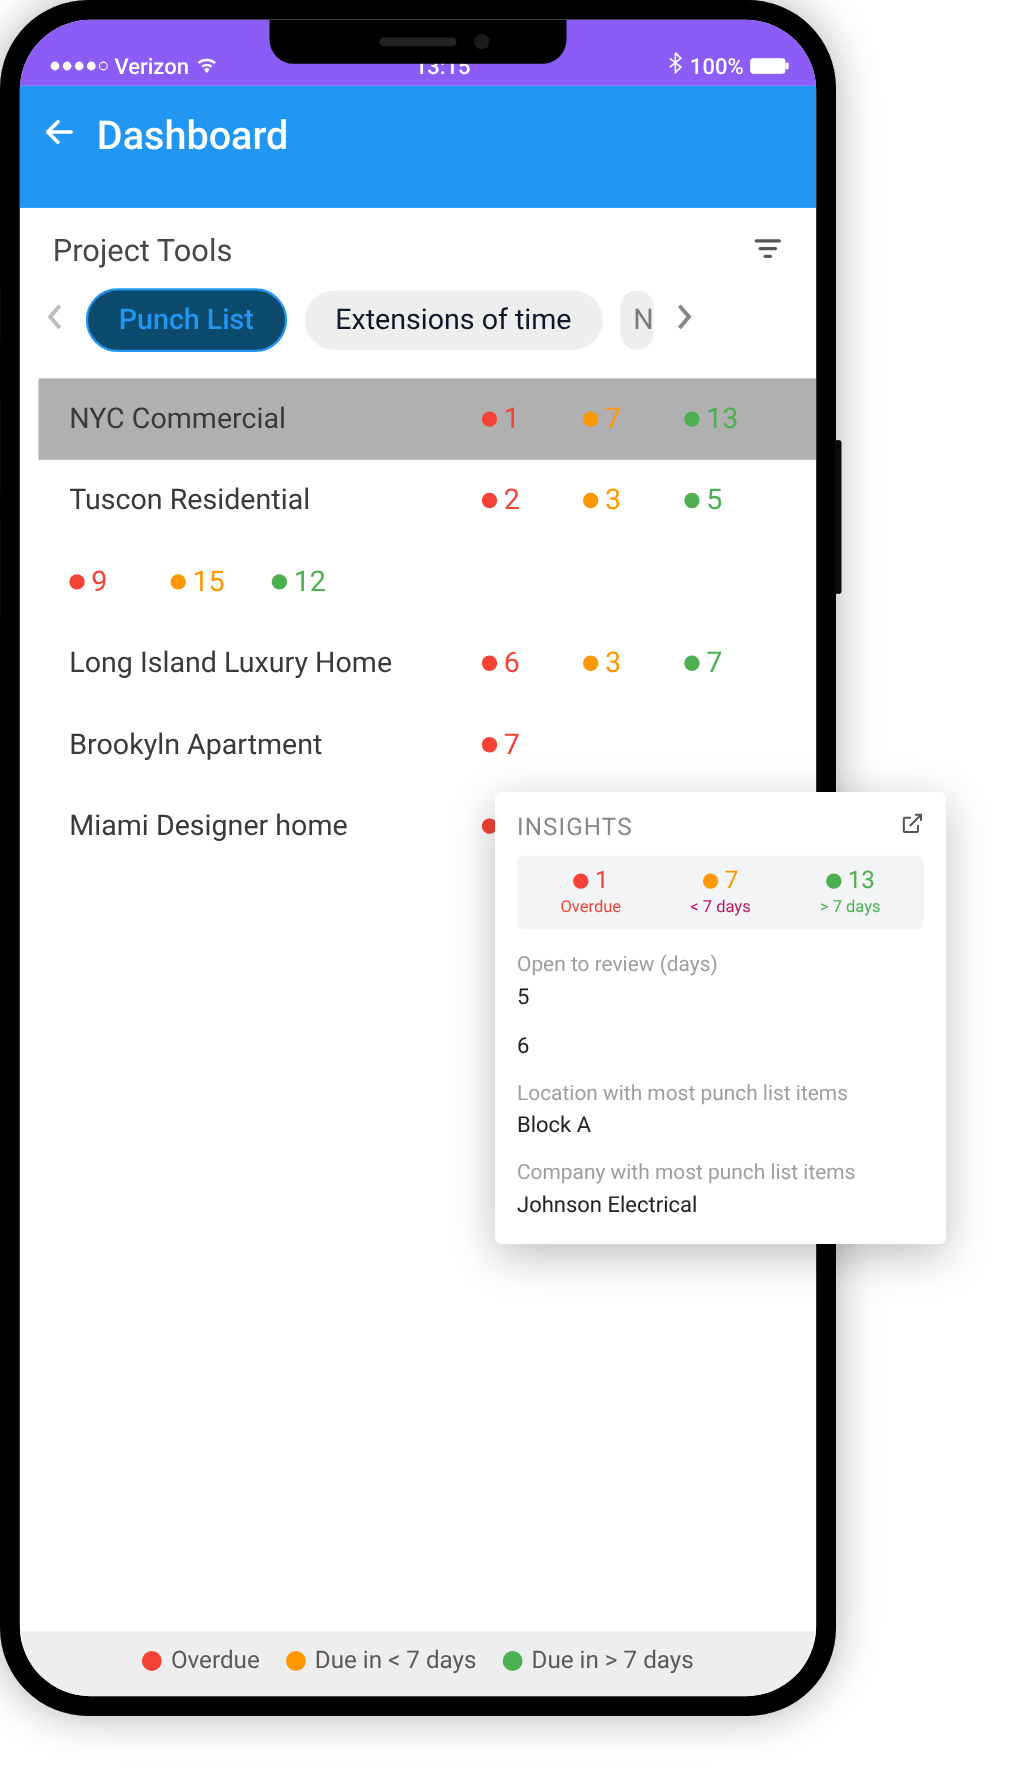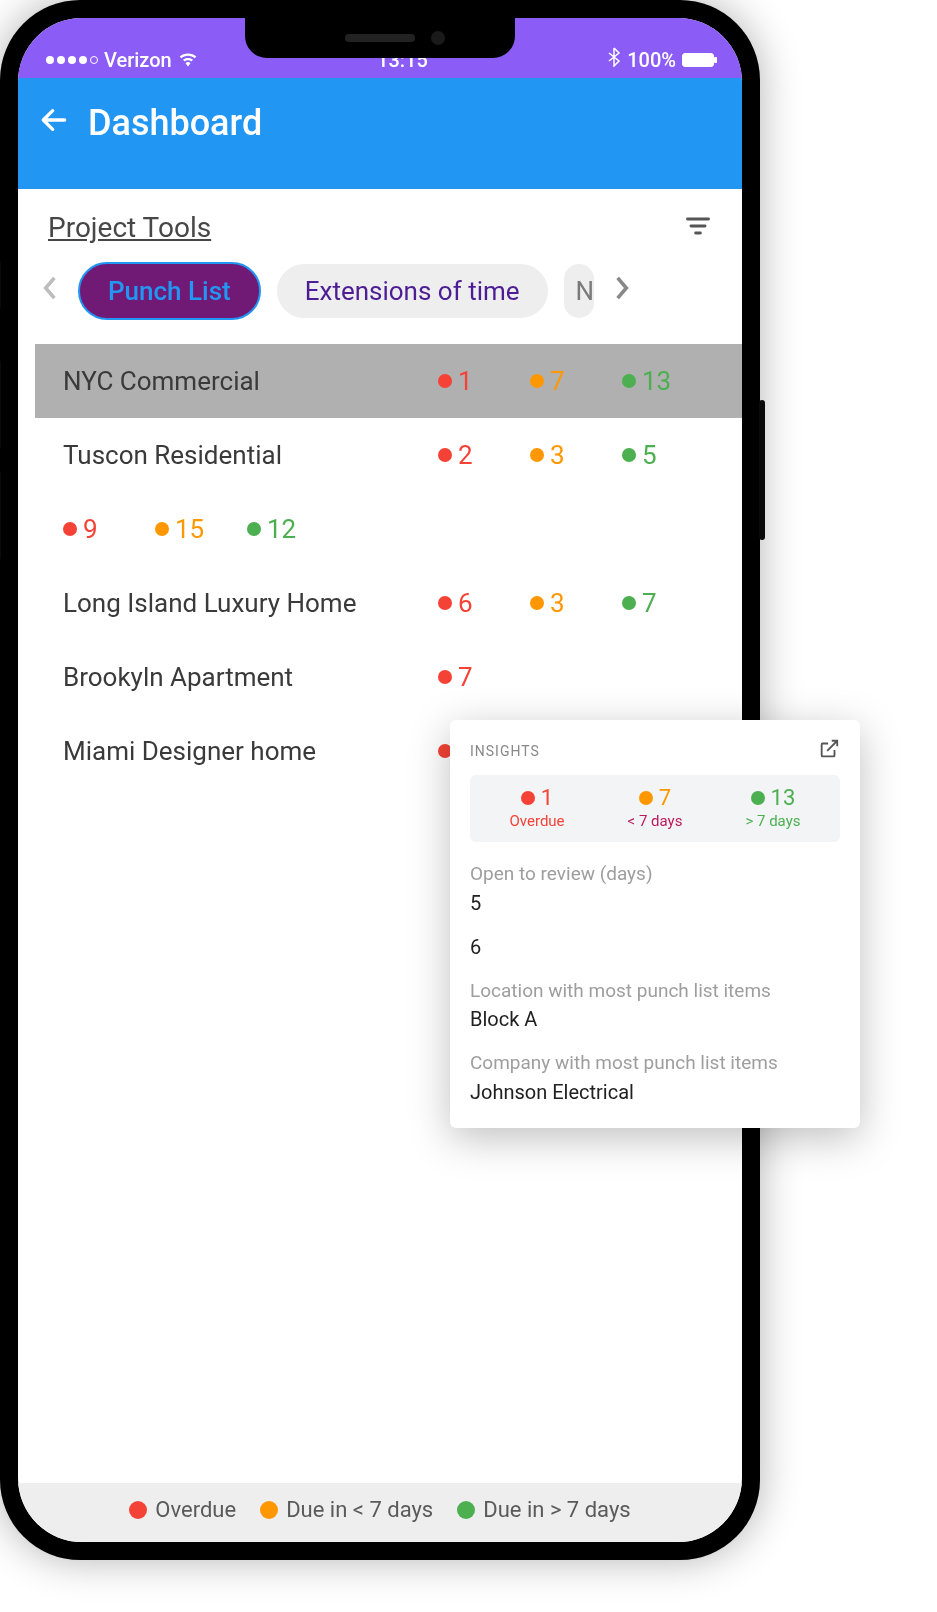--- a/index.html
+++ b/index.html
@@ -100,46 +100,46 @@
   .app-title { font-size: 36px; font-weight: 500; }
 
   
   .section-header {
     display: flex;
     justify-content: space-between;
     align-items: center;
     padding: 22px 30px 18px;
     color: #5a5a5a;
   }
-  .section-title { font-size: 28px; color: #474747; text-decoration: underline;}
+  .section-title { font-size: 28px; color: #474747;}
   .filter-icon svg { width: 28px; height: 28px; }
 
   
   .chips-row {
     display: flex;
     align-items: center;
     padding: 0 20px 24px;
     gap: 16px;
   }
   .chev { color: #bdbdbd; font-size: 28px; padding: 0 4px; }
   .chip {
     padding: 12px 28px;
     border-radius: 999px;
     font-size: 26px;
     white-space: nowrap;
   }
   .chip.active {
     border: 2px solid #2196f3;
     color: #2196f3;
-    background: #701a75;
+    background: #0c4a6e;
     font-weight: 500;
   }
   .chip.inactive {
     background: #eeeeee;
-    color: #4c1d95;
+    color: #0f172a;
   }
   .chip.peek {
     background: #eeeeee;
     color: #7a7a7a;
     padding: 12px 6px 12px 12px;
     overflow: hidden;
     width: 30px;
   }
 
   
@@ -197,21 +197,21 @@
     border-radius: 6px;
     box-shadow: 0 10px 40px rgba(0,0,0,0.25);
     z-index: 50;
     padding: 18px 20px 24px;
   }
   .insights-hdr {
     display: flex;
     justify-content: space-between;
     align-items: center;
     color: #888;
-    font-size: 14px;
+    font-size: 22px;
     letter-spacing: 1px;
     margin-bottom: 12px;
   }
   .open-icon svg { width: 22px; height: 22px; stroke: #555; }
   .insights-summary {
     background: #f2f4f6;
     border-radius: 6px;
     padding: 10px 8px 12px;
     display: flex;
     justify-content: space-around;

